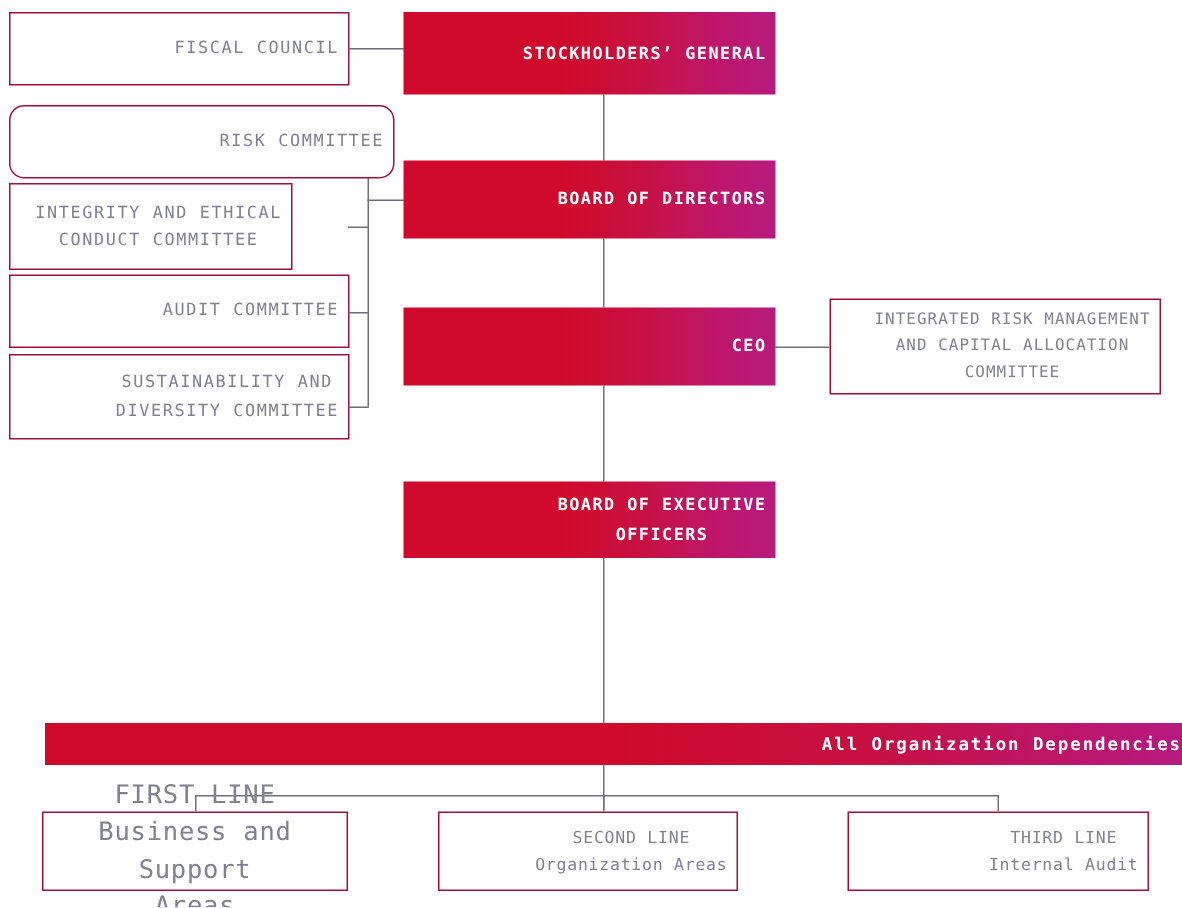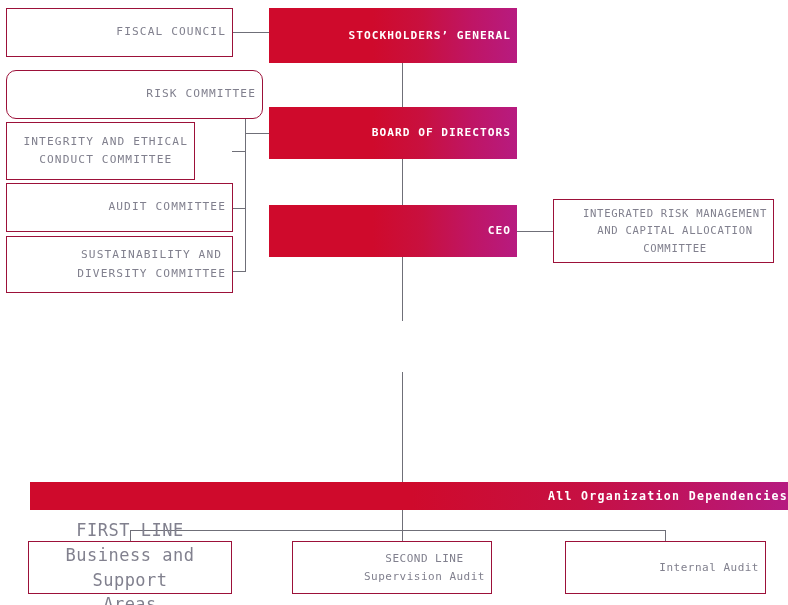--- a/index.html
+++ b/index.html
@@ -151,39 +151,46 @@
   </div>
 
   <div class="node outline" style="left:553px; top:199px; width:221px; height:64px; font-size:10.6px; letter-spacing:0.7px;">
     <span>
       <span class="txt">INTEGRATED RISK MANAGEMENT</span>
       <span class="txt">AND CAPITAL ALLOCATION</span>
       <span class="txt">COMMITTEE</span>
     </span>
   </div>
 
+  <div class="node filled" style="left:269px; top:321px; width:248px; height:51px;">
+    <span>
+      <span class="txt">BOARD OF EXECUTIVE</span>
+      <span class="txt">OFFICERS</span>
+    </span>
+  </div>
 
   <div class="node banner" style="left:30px; top:482px; width:764px; height:28px;">
     <span class="txt">All Organization  Dependencies</span>
   </div>
 
   <div class="node outline" style="left:28px; top:541px; width:204px; height:53px; font-size:17px; letter-spacing:0.5px; line-height:1.45;">
     <span>
       <span class="txt">FIRST LINE</span>
       <span class="txt">Business and Support</span>
       <span class="txt">Areas</span>
     </span>
   </div>
 
   <div class="node outline" style="left:292px; top:541px; width:200px; height:53px; font-size:11px; letter-spacing:0.5px; line-height:1.6;">
     <span>
       <span class="txt">SECOND LINE</span>
-      <span class="txt">Supervision Audit</span>
+      <span class="txt">Organization Areas</span>
     </span>
   </div>
 
   <div class="node outline" style="left:565px; top:541px; width:201px; height:53px; font-size:11px; letter-spacing:0.5px; line-height:1.6;">
     <span>
+      <span class="txt">THIRD LINE</span>
       <span class="txt">Internal Audit</span>
     </span>
   </div>
 
 </div>
 
 </body></html>

